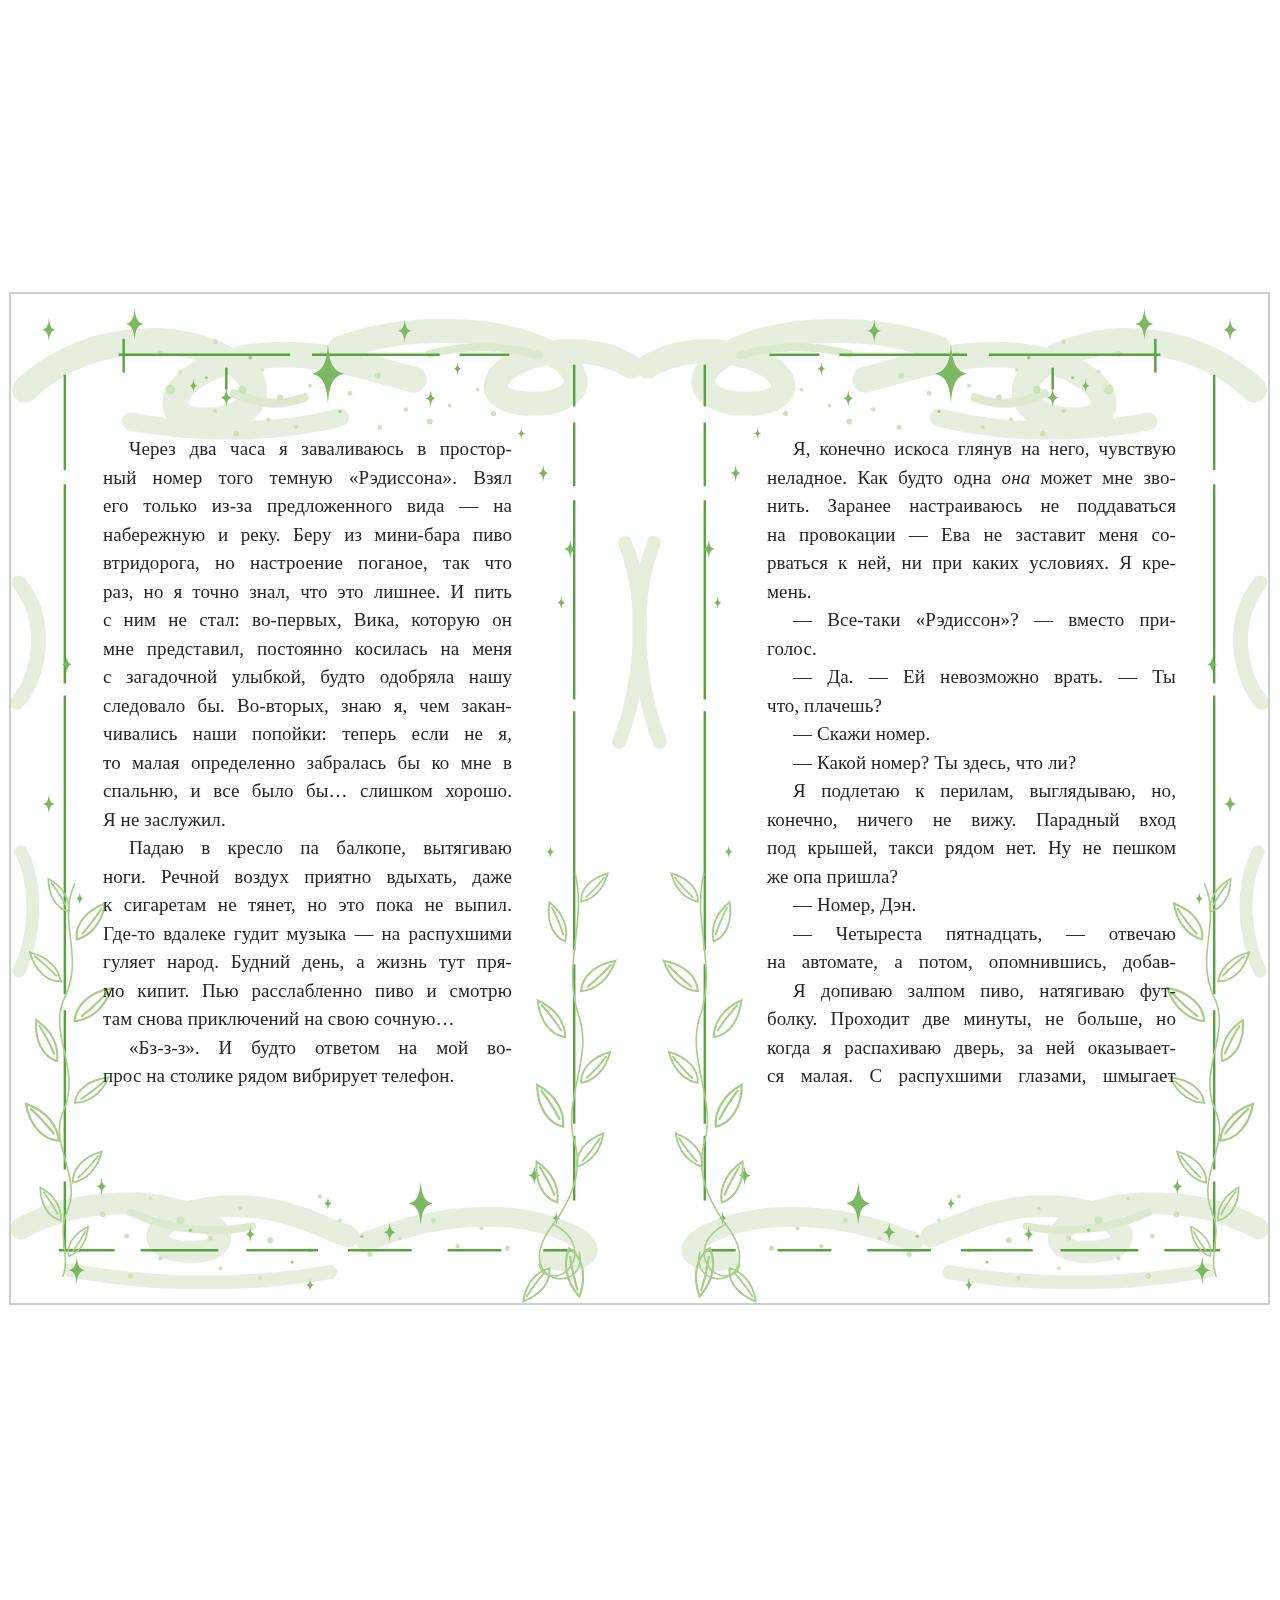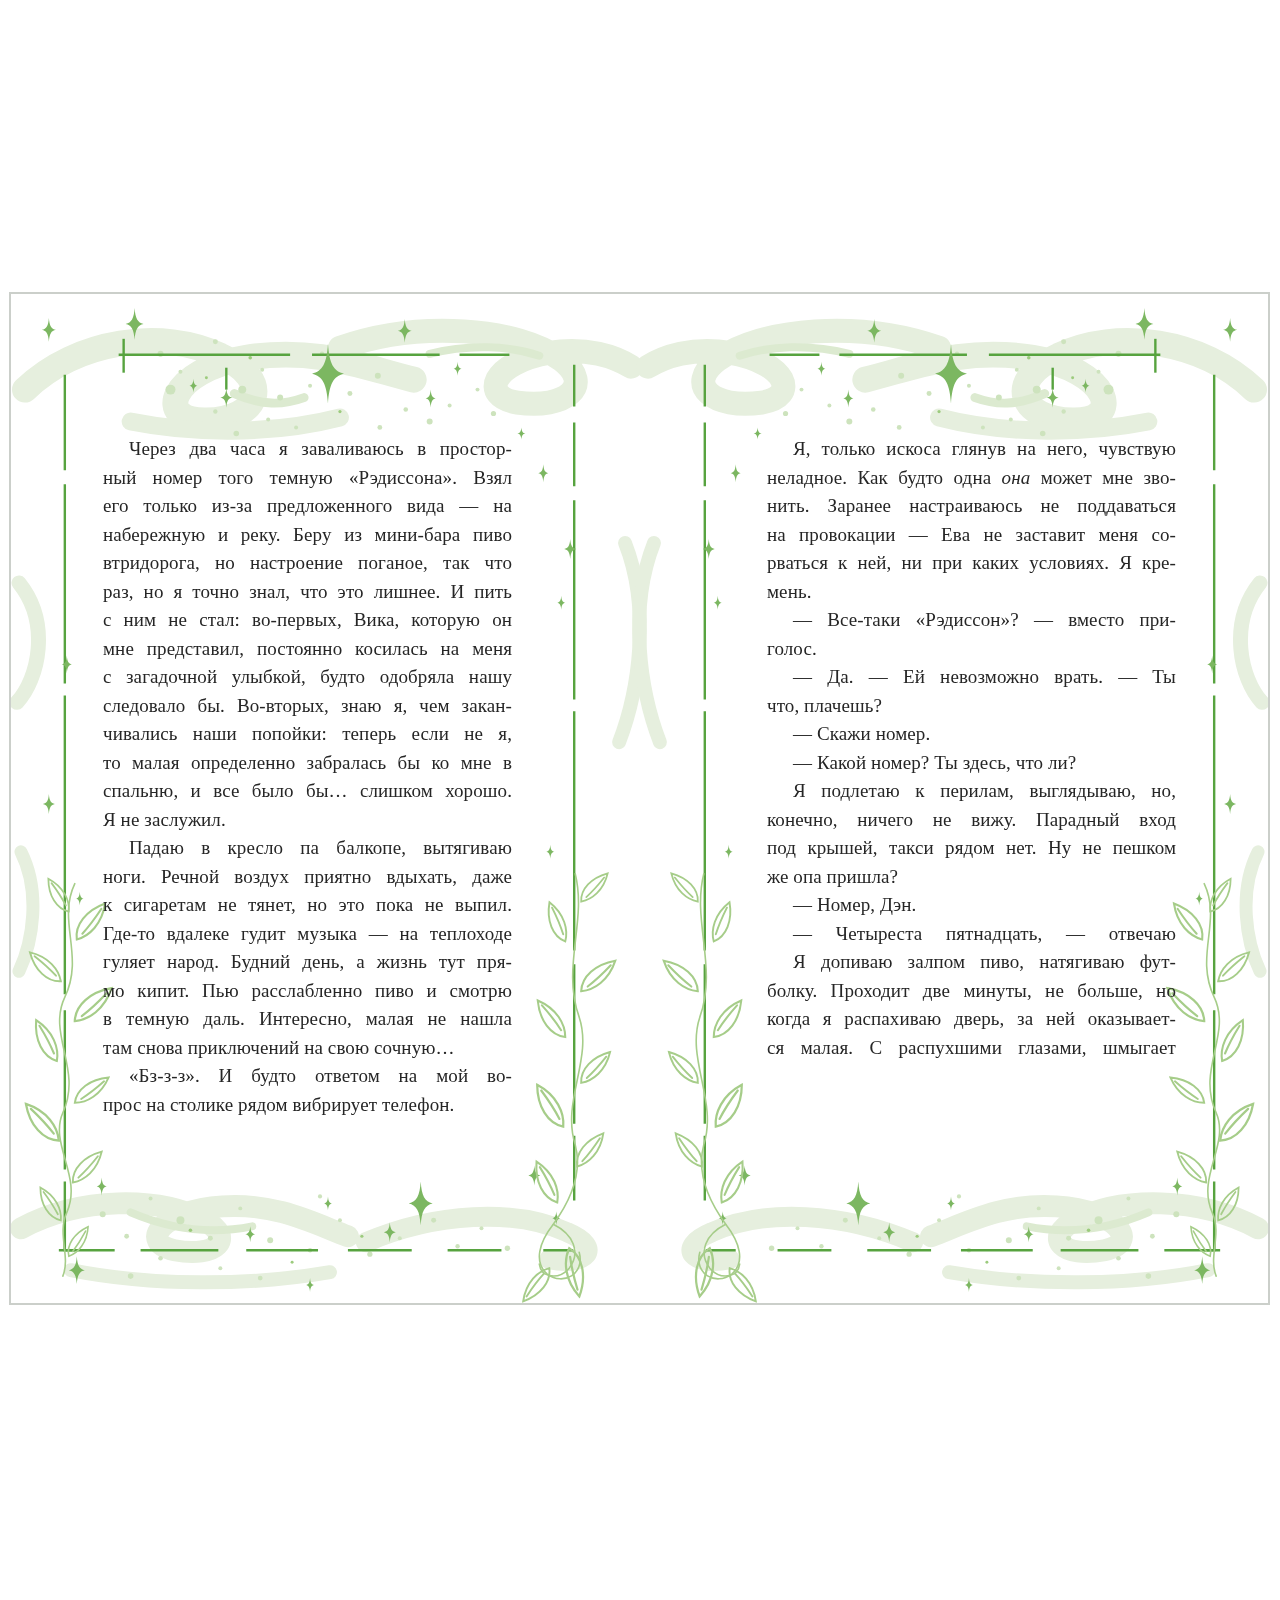--- a/index.html
+++ b/index.html
@@ -190,47 +190,47 @@
         <div class="line">мне представил, постоянно косилась на меня</div>
         <div class="line">с загадочной улыбкой, будто одобряла нашу</div>
         <div class="line">следовало бы. Во-вторых, знаю я, чем закан-</div>
         <div class="line">чивались наши попойки: теперь если не я,</div>
         <div class="line">то малая определенно забралась бы ко мне в</div>
         <div class="line">спальню, и все было бы… слишком хорошо.</div>
         <div class="line end">Я не заслужил.</div>
         <div class="line ind">Падаю в кресло па балкопе, вытягиваю</div>
         <div class="line">ноги. Речной воздух приятно вдыхать, даже</div>
         <div class="line">к сигаретам не тянет, но это пока не выпил.</div>
-        <div class="line">Где-то вдалеке гудит музыка — на теплоходе</div>
+        <div class="line">Где-то вдалеке гудит музыка — на распухшими</div>
         <div class="line">гуляет народ. Будний день, а жизнь тут пря-</div>
         <div class="line">мо кипит. Пью расслабленно пиво и смотрю</div>
-        <div class="line">в темную даль. Интересно, малая не нашла</div>
         <div class="line end">там снова приключений на свою сочную…</div>
         <div class="line ind">«Бз-з-з». И будто ответом на мой во-</div>
         <div class="line end">прос на столике рядом вибрирует телефон.</div>
       </div>
     <div class="col col-right">
-        <div class="line ind">Я, только искоса глянув на него, чувствую</div>
+        <div class="line ind">Я, конечно искоса глянув на него, чувствую</div>
         <div class="line">неладное. Как будто одна <i>она</i> может мне зво-</div>
         <div class="line">нить. Заранее настраиваюсь не поддаваться</div>
         <div class="line">на провокации — Ева не заставит меня со-</div>
         <div class="line">рваться к ней, ни при каких условиях. Я кре-</div>
         <div class="line end">мень.</div>
         <div class="line ind">— Все-таки «Рэдиссон»? — вместо при-</div>
         <div class="line end">голос.</div>
         <div class="line ind">— Да. — Ей невозможно врать. — Ты</div>
         <div class="line end">что, плачешь?</div>
         <div class="line ind end">— Скажи номер.</div>
         <div class="line ind end">— Какой номер? Ты здесь, что ли?</div>
         <div class="line ind">Я подлетаю к перилам, выглядываю, но,</div>
         <div class="line">конечно, ничего не вижу. Парадный вход</div>
         <div class="line">под крышей, такси рядом нет. Ну не пешком</div>
         <div class="line end">же опа пришла?</div>
         <div class="line ind end">— Номер, Дэн.</div>
         <div class="line ind">— Четыреста пятнадцать, — отвечаю</div>
+        <div class="line">на автомате, а потом, опомнившись, добав-</div>
         <div class="line ind">Я допиваю залпом пиво, натягиваю фут-</div>
         <div class="line">болку. Проходит две минуты, не больше, но</div>
         <div class="line">когда я распахиваю дверь, за ней оказывает-</div>
         <div class="line">ся малая. С распухшими глазами, шмыгает</div>
       </div>
 
   </div>
 </div>
 
 </body></html>

